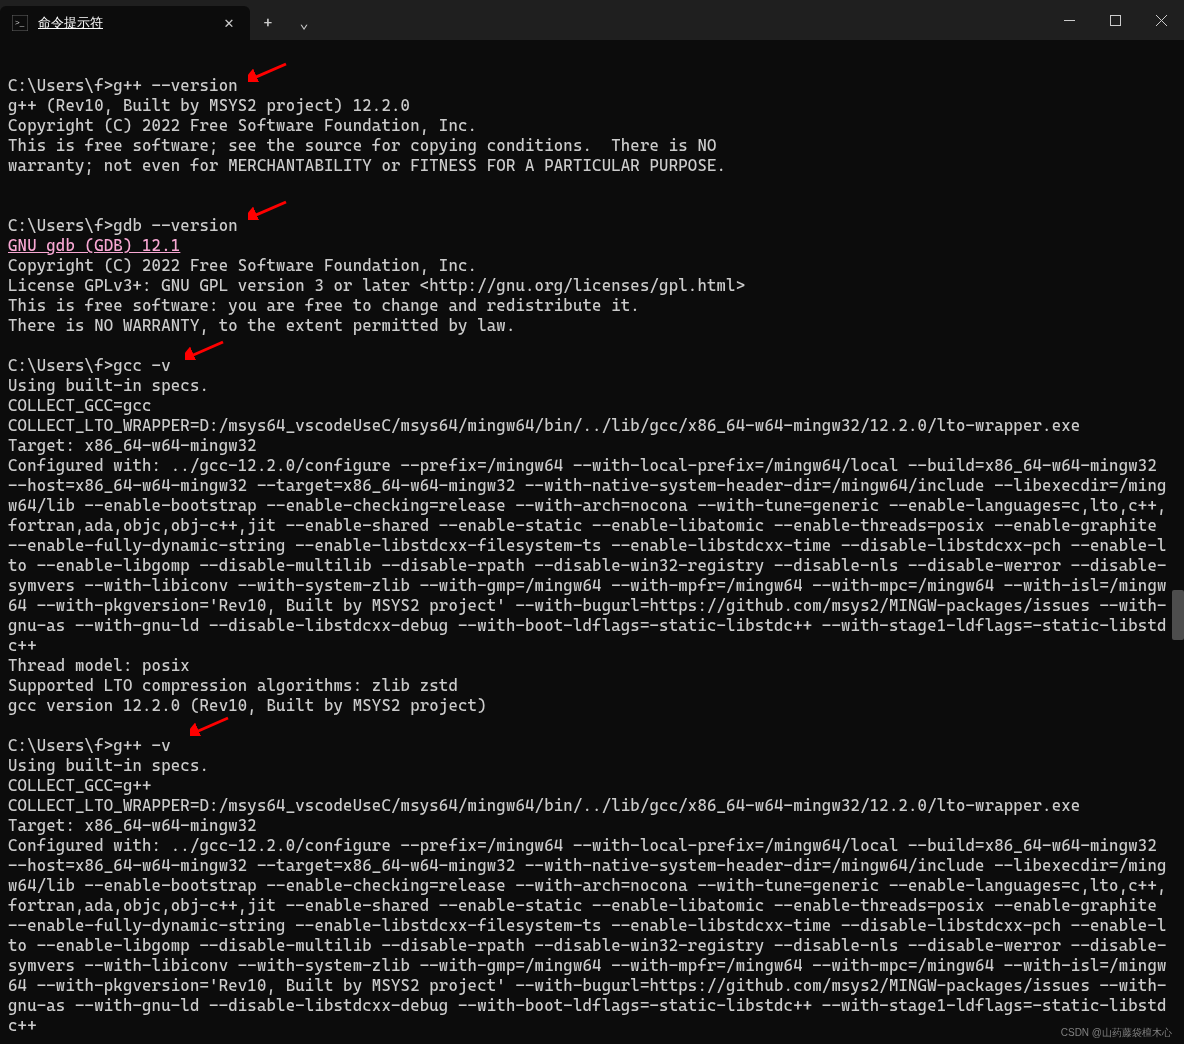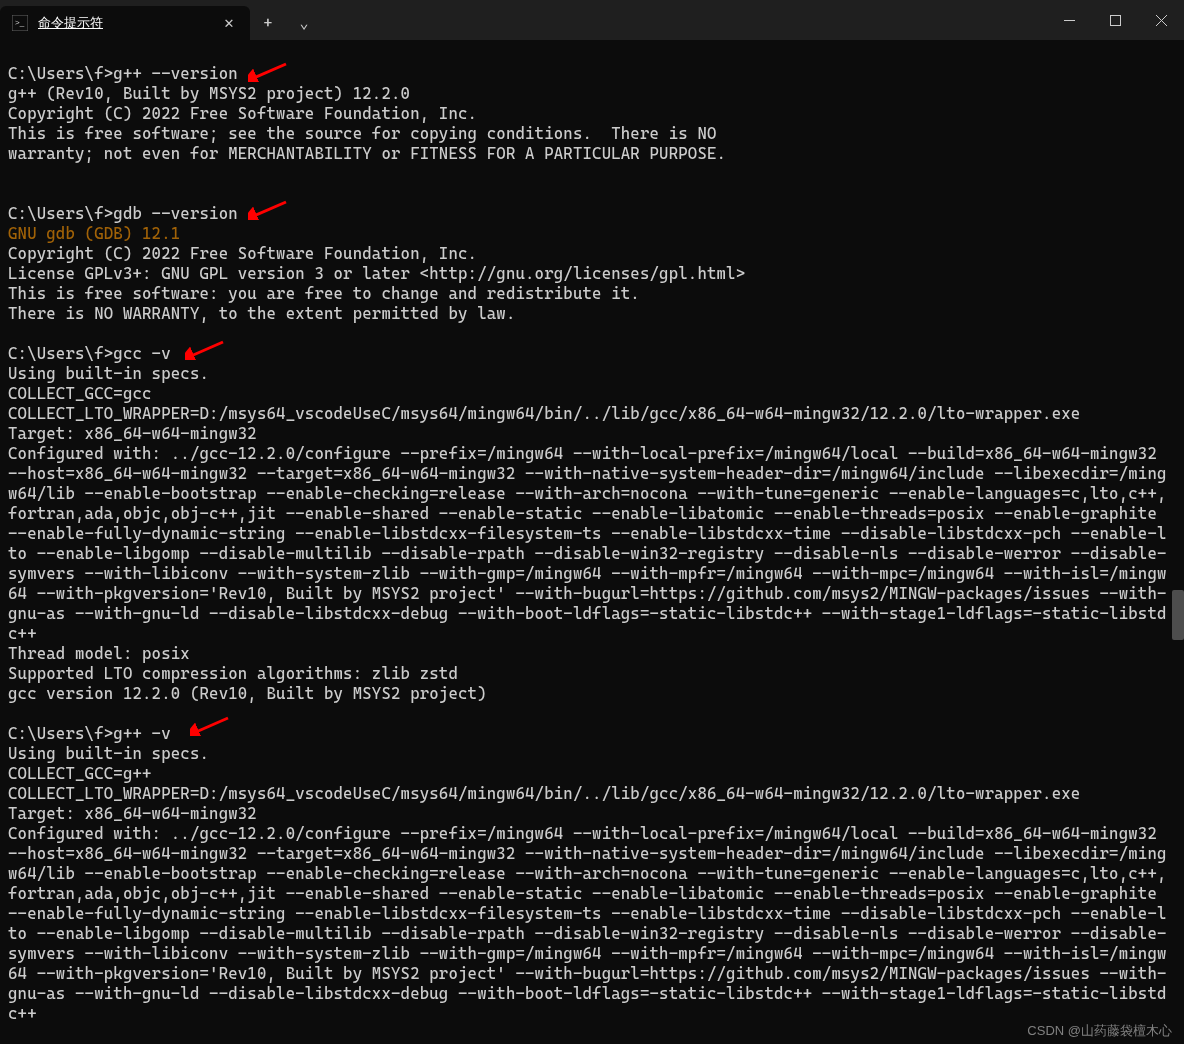--- a/index.html
+++ b/index.html
@@ -52,40 +52,40 @@
     margin-top: 6px;
   }
   .spacer { flex: 1; }
   .win-controls { display: flex; }
   .win-btn {
     width: 46px; height: 40px;
     display: flex; align-items: center; justify-content: center;
     color: #cccccc;
   }
   .terminal {
-    padding: 4px 8px 8px 8px;
+    padding: 16px 8px 8px 8px;
     white-space: pre-wrap;
     word-break: break-all;
     line-height: 1.25;
     letter-spacing: 0.2px;
   }
   .terminal .line { display: block; }
-  .magenta { color: #a16207; }
+  .magenta { color: #f9a8d4; text-decoration: underline; }
   .arrow {
     position: absolute;
     width: 40px; height: 20px;
     pointer-events: none;
   }
   .arrow svg { width: 100%; height: 100%; }
   .watermark {
     position: absolute;
     right: 12px;
     bottom: 4px;
     font-family: "Segoe UI", sans-serif;
-    font-size: 13px;
+    font-size: 10px;
     color: #808080;
   }
   .scroll-ind {
     position: absolute;
     right: 0;
     top: 590px;
     width: 12px;
     height: 50px;
     background: #4d4d4d;
     border-radius: 2px;

